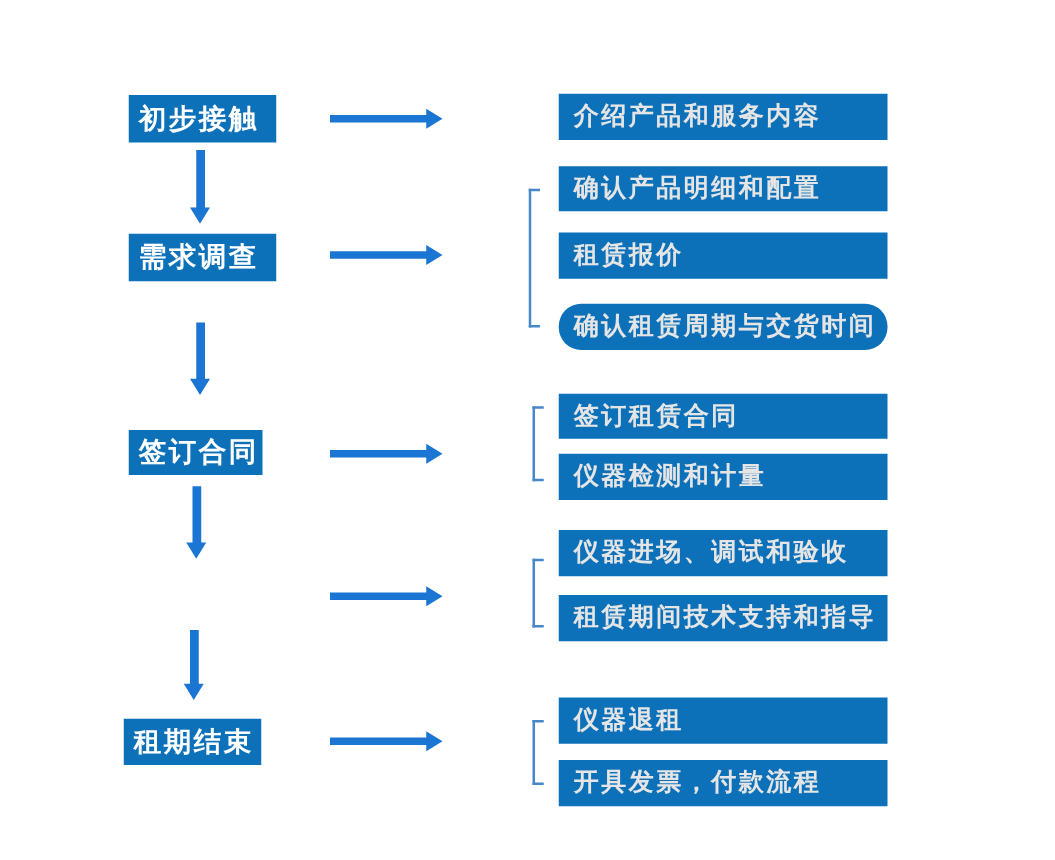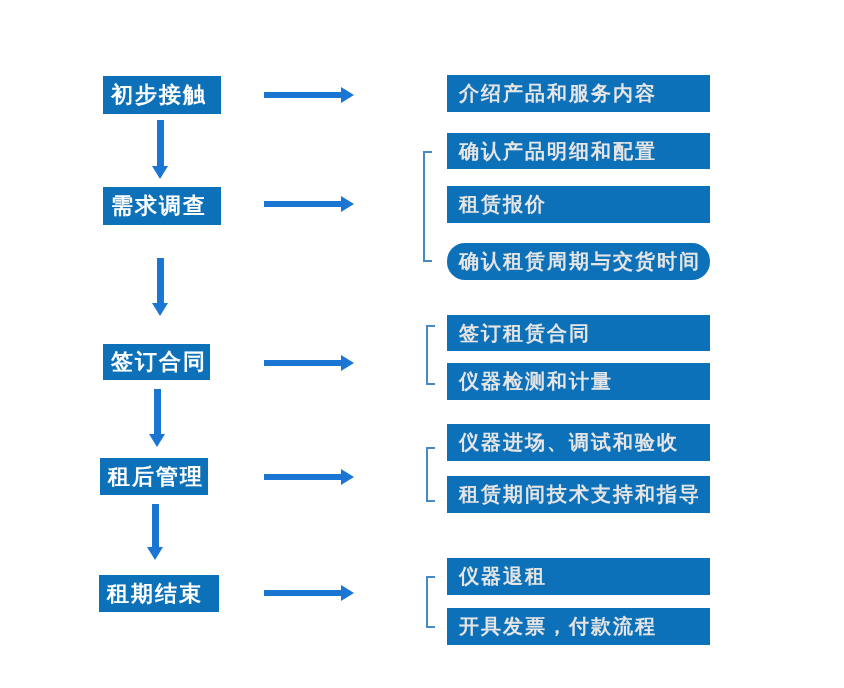--- a/index.html
+++ b/index.html
@@ -109,22 +109,21 @@
 </style>
 </head>
 <body>
 
 <div class="canvas">
 
 
   <div class="step-box" style="left:103px; top:76px; width:118px; height:38px;">初步接触</div>
   <div class="step-box" style="left:103px; top:187px; width:118px; height:38px; line-height:37px;">需求调查</div>
   <div class="step-box" style="left:103px; top:344px; width:107px; height:36px; line-height:36px;">签订合同</div>
-  <div class="step-box" style="left:100px; top:458px; width:108px; height:37px; line-height:37px;">租后管理</div>
-  <div class="step-box" style="left:99px; top:575px; width:120px; height:37px; line-height:37px;">租期结束</div>
+  <div class="step-box" style="left:99px; top:575px; width:110px; height:37px; line-height:37px;">租期结束</div>
 
   <div class="varrow" style="left:152px; top:120px; height:59px;"></div>
   <div class="varrow" style="left:152px; top:258px; height:58px;"></div>
   <div class="varrow" style="left:149px; top:389px; height:58px;"></div>
   <div class="varrow" style="left:147px; top:504px; height:56px;"></div>
 
   <div class="harrow" style="top:87px;"></div>
   <div class="harrow" style="top:196px;"></div>
   <div class="harrow" style="top:355px;"></div>
   <div class="harrow" style="top:469px;"></div>

